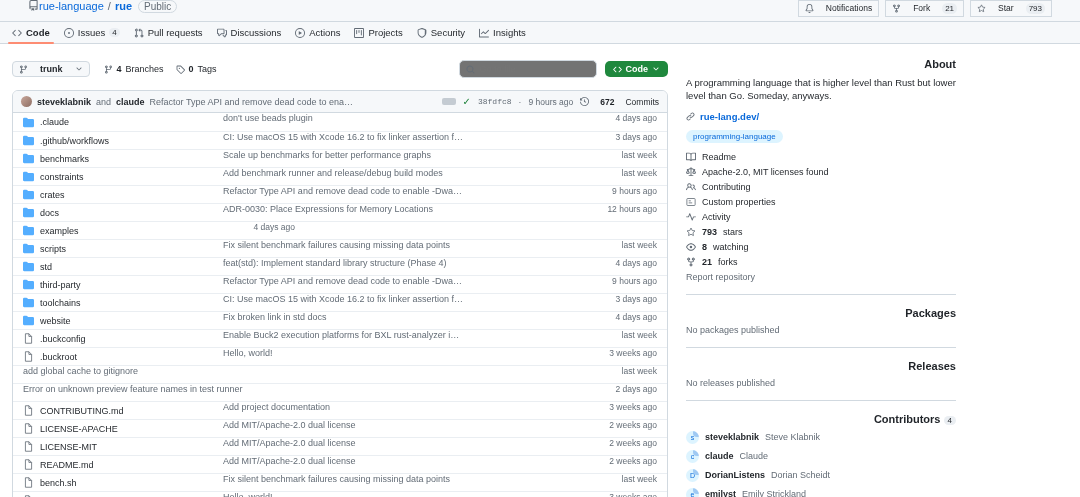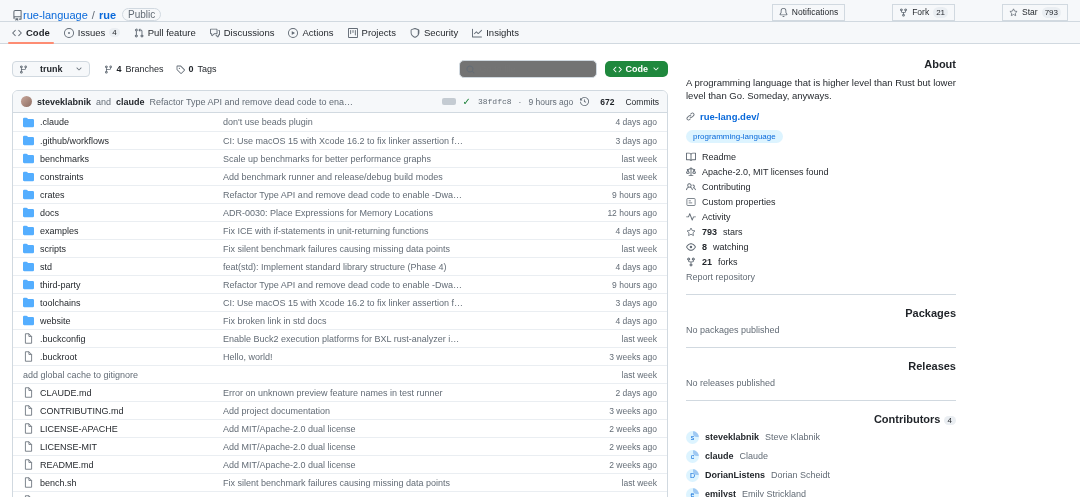--- a/index.html
+++ b/index.html
@@ -9,44 +9,43 @@
     font-family: "Liberation Sans", sans-serif;
     font-size: 11px;
     color: #1f2328;
     overflow: hidden;
   }
   a { color: #0969da; text-decoration: none; }
 
   
   .hdr {
     height: 22px;
-    display: flex; align-items: flex-end;
-    padding: 0 12px;
+    display: flex; align-items: flex-start;
+    padding: 0 28px;
     background: #f6f8fa;
     border-bottom: 1px solid #d1d9e0;
   }
   .repo-path { display: flex; align-items: center; gap: 4px; font-size: 11px; }
   .repo-owner { color: #0969da; }
   .repo-sep { color: #636c76; }
   .repo-name { color: #0969da; font-weight: bold; }
   .vis-badge {
     margin-left: 6px;
     font-size: 10px; color: #636c76;
     border: 1px solid #d1d9e0; border-radius: 8px;
     padding: 0px 5px; line-height: 11px;
   }
   .hdr-right { margin-left: auto; display: flex; gap: 6px; align-items: center; }
   .hbtn {
-    display: flex; align-items: center; gap: 4px;
+    display: flex; align-items: center; gap: 12px;
     border: 1px solid #d1d9e0; border-radius: 0;
     background: #f6f8fa;
     font-size: 8.5px; color: #1f2328;
     padding: 2px 6px; line-height: 11px;
     cursor: pointer;
-    margin-left: 41px;
   }
   .hbtn .cnt {
     background: #eaeef2; border-radius: 6px;
     padding: 0 3px; font-size: 8px; color: #1f2328;
   }
 
   
   .nav {
     height: 22px;
     display: flex; align-items: center; gap: 14px;
@@ -128,21 +127,21 @@
   .cmsg { color: #636c76; max-width: 210px; overflow: hidden; text-overflow: ellipsis; white-space: nowrap; }
   .cright { margin-left: auto; display: flex; align-items: center; gap: 7px; font-size: 8.5px; color: #636c76; }
   .check { color: #1a7f37; font-size: 10px; }
   .hist { display: flex; align-items: center; gap: 11px; color: #1f2328; }
   .hist b { font-weight: bold; }
   .chash { font-family: "Liberation Mono", monospace; font-size: 8px; }
   .pillbar { width: 14px; height: 7px; background: #afb8c1; border-radius: 2px; opacity:.7; }
 
   
   .frow {
-    display: flex; align-items: center;
+    display: flex; 
     height: 18px; padding: 0 10px;
     border-top: 1px solid #eaeef2;
     font-size: 9px;
   }
   .frow:first-of-type { border-top: 0; }
   .fname { width: 200px; display: flex; align-items: center; gap: 6px; }
   .fname a { color: #1f2328; }
   .fmsg { flex: 1; color: #636c76; overflow: hidden; text-overflow: ellipsis; white-space: nowrap; padding-right: 10px; }
   .ftime { width: 72px; text-align: right; color: #636c76; font-size: 8.5px; }
 
@@ -235,21 +234,21 @@
     </span>
     <span>Issues</span>
     <span class="cnt">4</span>
   </div>
   <div class="tab">
     <span class="ic">
       <svg width="10" height="10" viewBox="0 0 16 16" fill="#636c76">
           <path d="M1.5 3.25a2.25 2.25 0 1 1 3 2.122v5.256a2.251 2.251 0 1 1-1.5 0V5.372A2.25 2.25 0 0 1 1.5 3.25Zm5.677-.177L9.573.677A.25.25 0 0 1 10 .854V2.5h1A2.5 2.5 0 0 1 13.5 5v5.628a2.251 2.251 0 1 1-1.5 0V5a1 1 0 0 0-1-1h-1v1.646a.25.25 0 0 1-.427.177L7.177 3.427a.25.25 0 0 1 0-.354ZM3.75 2.5a.75.75 0 1 0 0 1.5.75.75 0 0 0 0-1.5Zm0 9.5a.75.75 0 1 0 0 1.5.75.75 0 0 0 0-1.5Zm8.25.75a.75.75 0 1 0 1.5 0 .75.75 0 0 0-1.5 0Z"></path>
         </svg>
     </span>
-    <span>Pull feature</span>
+    <span>Pull requests</span>
   </div>
   <div class="tab">
     <span class="ic">
       <svg width="10" height="10" viewBox="0 0 16 16" fill="#636c76">
           <path d="M1.75 1h8.5c.966 0 1.75.784 1.75 1.75v5.5A1.75 1.75 0 0 1 10.25 10H7.061l-2.574 2.573A1.458 1.458 0 0 1 2 11.543V10h-.25A1.75 1.75 0 0 1 0 8.25v-5.5C0 1.784.784 1 1.75 1ZM1.5 2.75v5.5c0 .138.112.25.25.25h1a.75.75 0 0 1 .75.75v2.19l2.72-2.72a.749.749 0 0 1 .53-.22h3.5a.25.25 0 0 0 .25-.25v-5.5a.25.25 0 0 0-.25-.25h-8.5a.25.25 0 0 0-.25.25Zm13 2a.25.25 0 0 0-.25-.25h-.5a.75.75 0 0 1 0-1.5h.5c.966 0 1.75.784 1.75 1.75v5.5A1.75 1.75 0 0 1 14.25 12H14v1.543a1.458 1.458 0 0 1-2.487 1.03L9.22 12.28a.749.749 0 0 1 .326-1.275.749.749 0 0 1 .734.215l2.22 2.22v-2.19a.75.75 0 0 1 .75-.75h1a.25.25 0 0 0 .25-.25Z"></path>
         </svg>
     </span>
     <span>Discussions</span>
   </div>
   <div class="tab">
@@ -450,21 +449,20 @@
         </div>
         <div class="frow">
           <div class="fname">
             <span class="ic">
                 <svg width="11" height="11" viewBox="0 0 16 16" fill="#54aeff">
                   <path d="M1.75 1A1.75 1.75 0 0 0 0 2.75v10.5C0 14.216.784 15 1.75 15h12.5A1.75 1.75 0 0 0 16 13.25v-8.5A1.75 1.75 0 0 0 14.25 3H7.5a.25.25 0 0 1-.2-.1l-.9-1.2C6.07 1.26 5.55 1 5 1Z"></path>
                 </svg>
               </span>
             <a>examples</a>
           </div>
-          <div class="fmsg">Fix ICE with if-statements in unit-returning functions</div>
           <div class="ftime">4 days ago</div>
         </div>
         <div class="frow">
           <div class="fname">
             <span class="ic">
                 <svg width="11" height="11" viewBox="0 0 16 16" fill="#54aeff">
                   <path d="M1.75 1A1.75 1.75 0 0 0 0 2.75v10.5C0 14.216.784 15 1.75 15h12.5A1.75 1.75 0 0 0 16 13.25v-8.5A1.75 1.75 0 0 0 14.25 3H7.5a.25.25 0 0 1-.2-.1l-.9-1.2C6.07 1.26 5.55 1 5 1Z"></path>
                 </svg>
               </span>
             <a>scripts</a>
@@ -545,29 +543,20 @@
             <a>.buckroot</a>
           </div>
           <div class="fmsg">Hello, world!</div>
           <div class="ftime">3 weeks ago</div>
         </div>
         <div class="frow">
           <div class="fmsg">add global cache to gitignore</div>
           <div class="ftime">last week</div>
         </div>
         <div class="frow">
-          <div class="fname">
-            <span class="ic">
-                <svg width="11" height="11" viewBox="0 0 16 16" fill="none" stroke="#636c76" stroke-width="1.2">
-                  <path d="M3.5 1.1h5.1l3.9 3.9v9.9H3.5Z"></path>
-                  <path d="M8.6 1.1V5h3.9"></path>
-                </svg>
-              </span>
-            <a>CLAUDE.md</a>
-          </div>
           <div class="fmsg">Error on unknown preview feature names in test runner</div>
           <div class="ftime">2 days ago</div>
         </div>
         <div class="frow">
           <div class="fname">
             <span class="ic">
                 <svg width="11" height="11" viewBox="0 0 16 16" fill="none" stroke="#636c76" stroke-width="1.2">
                   <path d="M3.5 1.1h5.1l3.9 3.9v9.9H3.5Z"></path>
                   <path d="M8.6 1.1V5h3.9"></path>
                 </svg>

